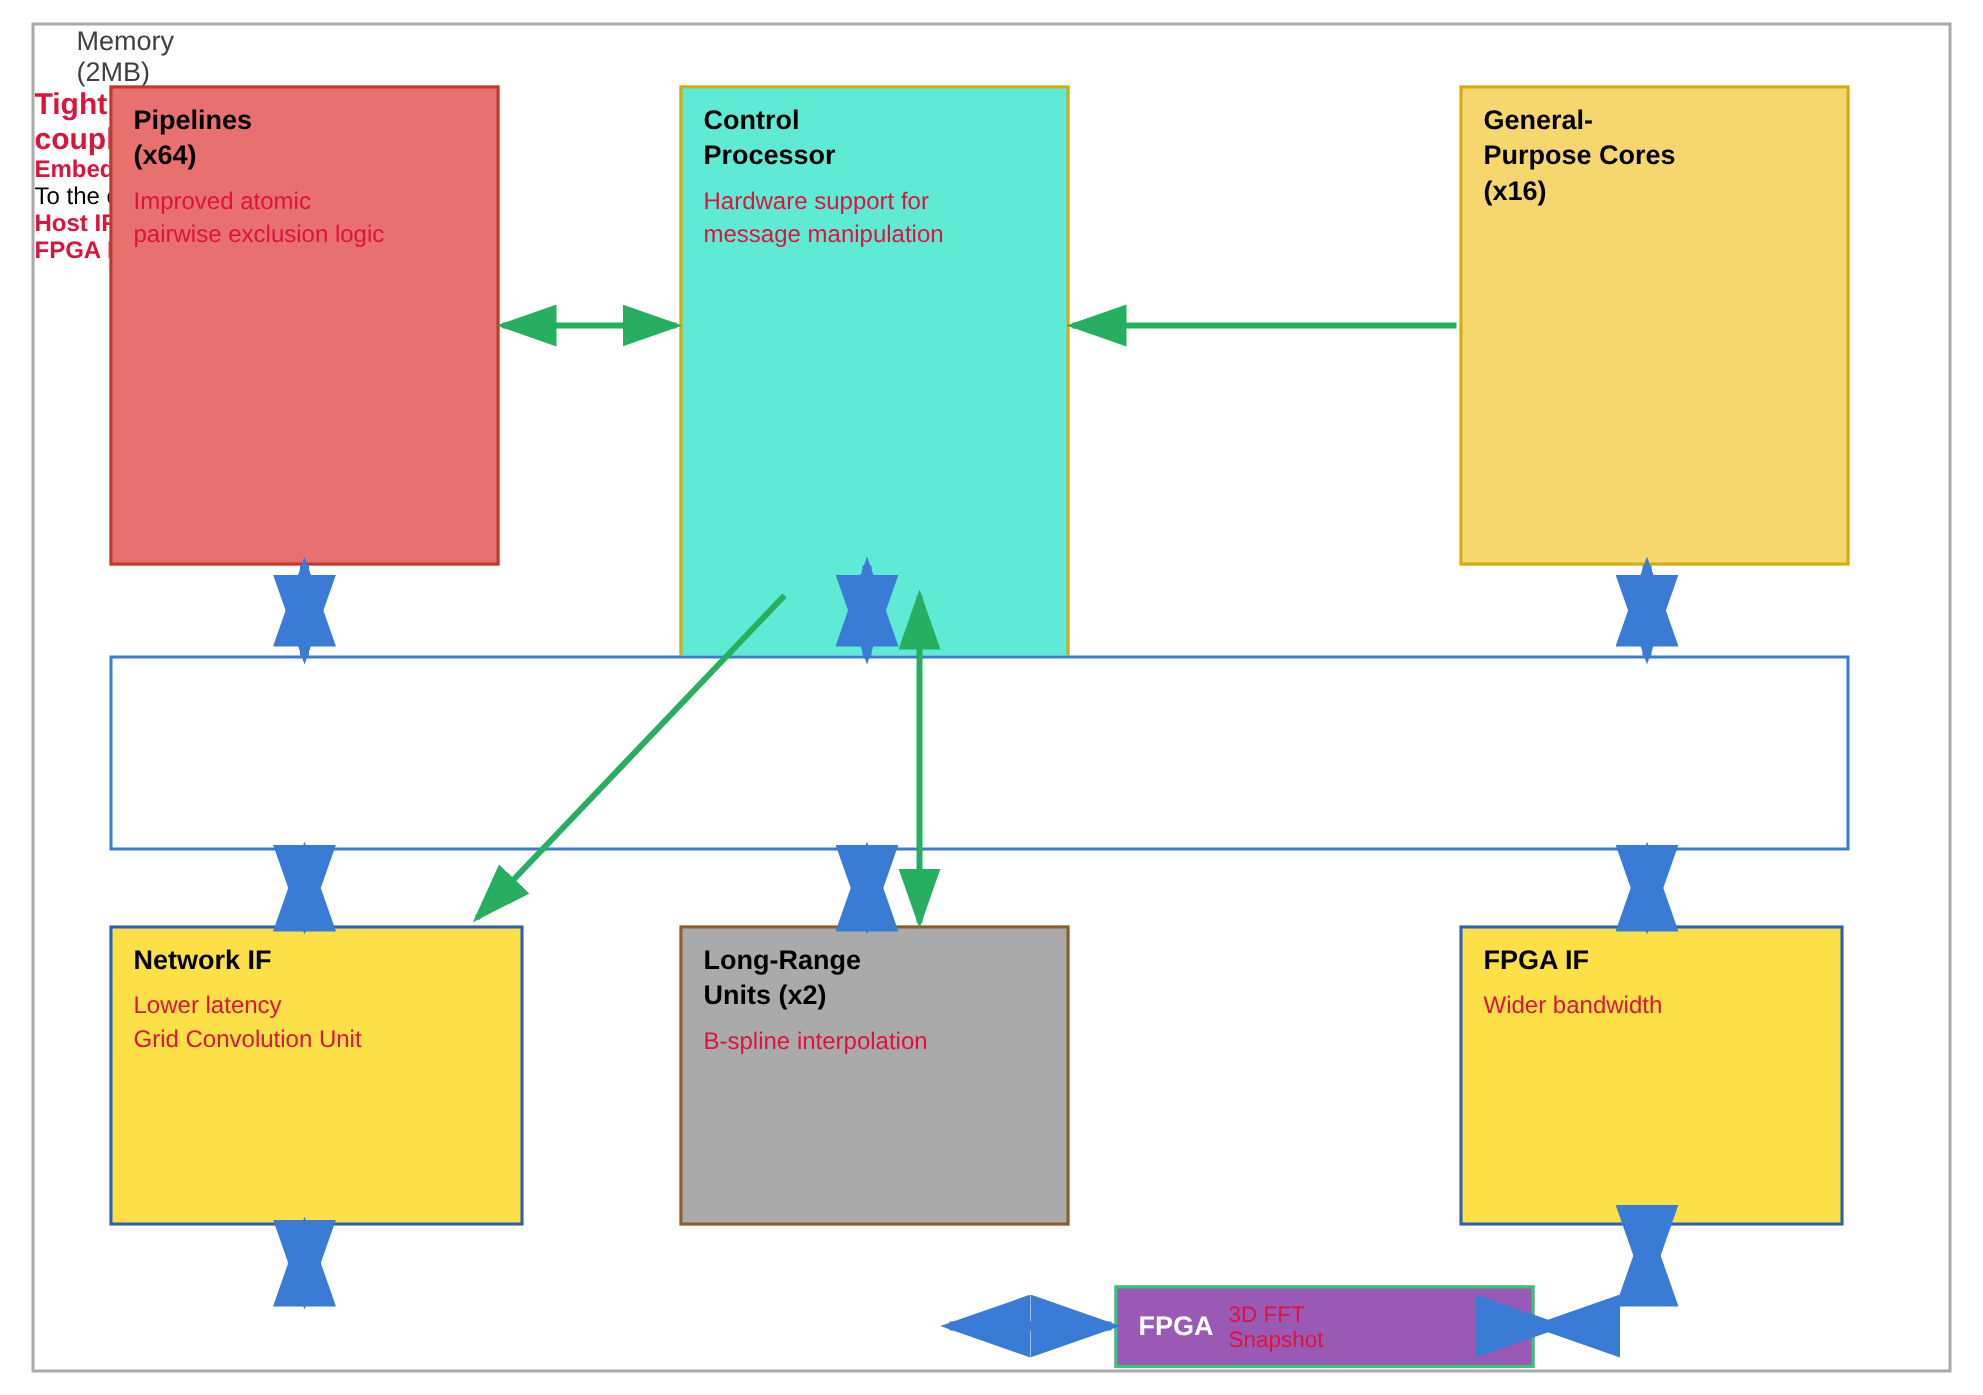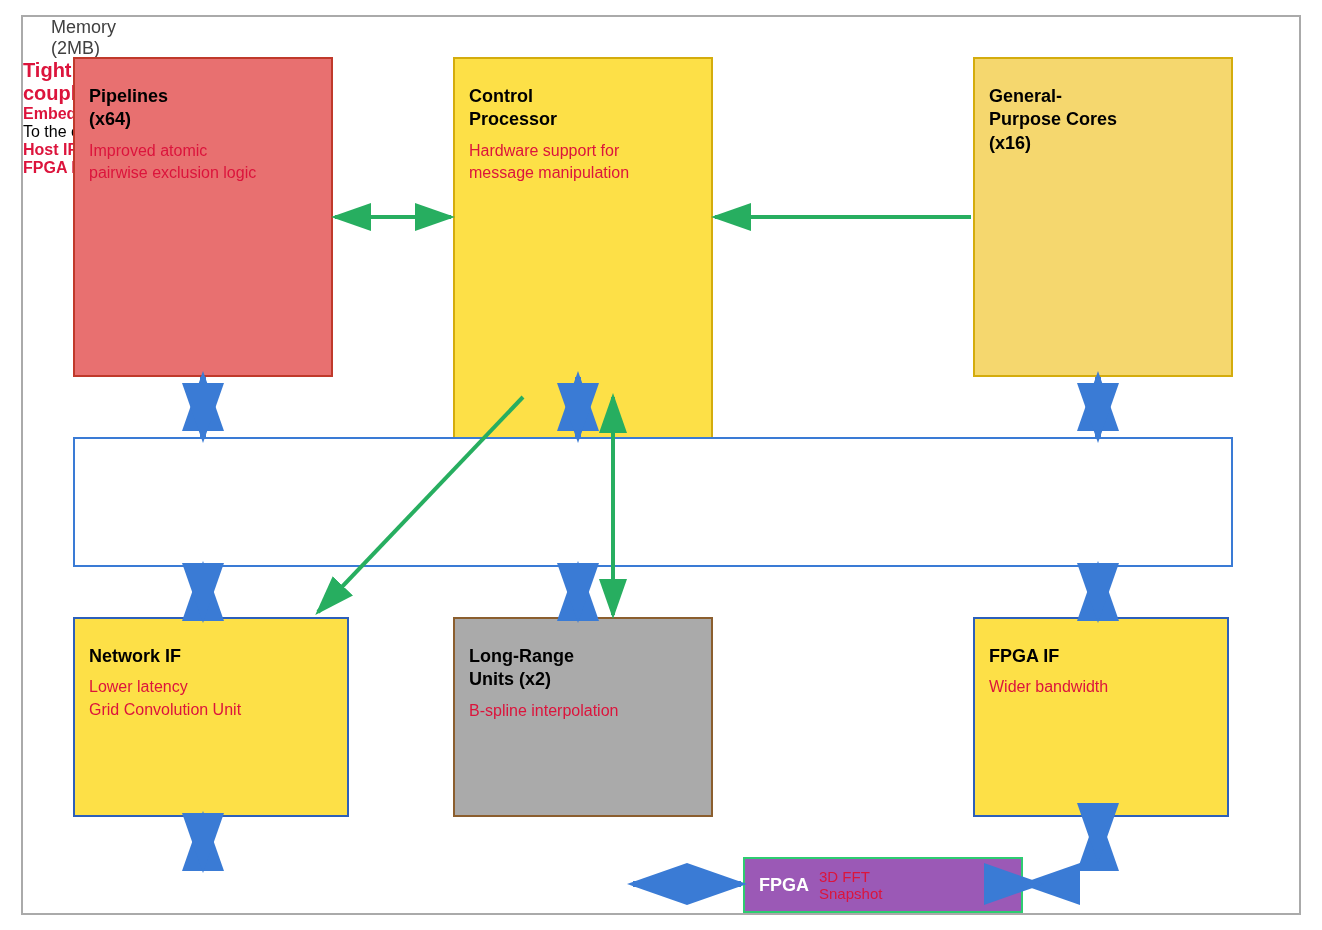--- a/index.html
+++ b/index.html
@@ -16,37 +16,37 @@
       height: 900px;
       margin: 15px auto;
       border: 2px solid #aaa;
       background: #fff;
     }
 
     
     .box {
       position: absolute;
       border: 2px solid;
-      padding: 26px 14px;
+      padding: 10px 14px;
     }
 
     .box-pipelines {
       left: 50px;
       top: 40px;
       width: 260px;
       height: 320px;
       background: #e87070;
       border-color: #c0392b;
     }
     .box-control {
       left: 430px;
       top: 40px;
       width: 260px;
       height: 409px;
-      background: #fde047;
+      background: #5eead4;
       border-color: #d4ac0d;
     }
     .box-gp {
       left: 950px;
       top: 40px;
       width: 260px;
       height: 320px;
       background: #f5d76e;
       border-color: #d4ac0d;
     }

